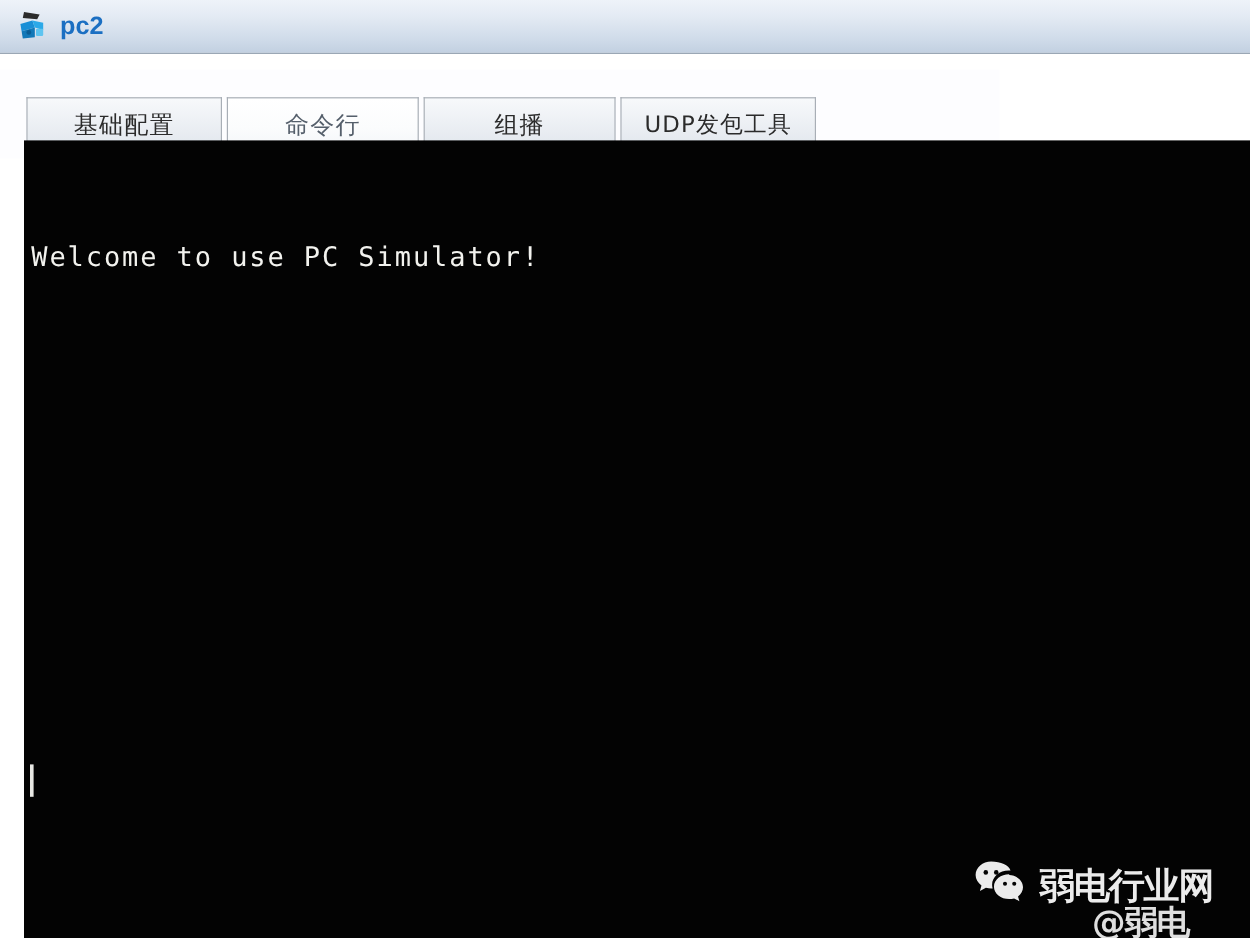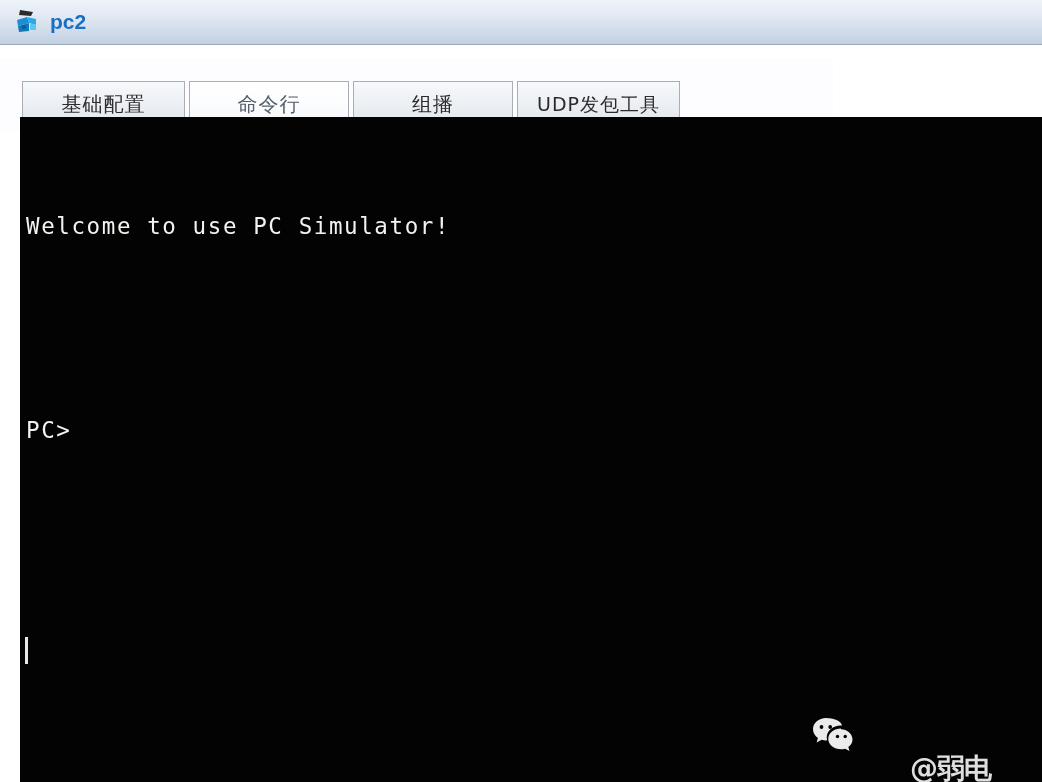--- a/index.html
+++ b/index.html
@@ -86,21 +86,21 @@
   
   #terminal {
     position: absolute;
     left: 20px;
     top: 117px;
     width: 1022px;
     height: 665px;
     background: #030303;
     overflow: hidden;
     box-sizing: border-box;
-    padding: 24px 0 0 6px;
+    padding: 13px 0 0 6px;
   }
   #term-lines {
     font-family: "DejaVu Sans Mono", "Liberation Mono", monospace;
     font-size: 22.5px;
     letter-spacing: 1.6px;
     color: #f2f2ee;
     white-space: pre;
     line-height: 34px;
   }
   .tline { height: 34px; }
@@ -170,21 +170,20 @@
 </div>
 
 <div id="tabstrip">
   <div class="tab t0">基础配置</div><div class="tab t1 active">命令行</div><div class="tab t2">组播</div><div class="tab t3">UDP发包工具</div>
 </div>
 
 <div id="terminal">
   <div id="term-lines">
     <div class="tline">Welcome to use PC Simulator!</div>
     <div class="tline blank"></div>
-    <div class="tline">PC&gt;</div>
     <div class="tline blank"></div>
     <div class="tline blank"></div>
     
     
     
     
     
     
     
     
@@ -201,15 +200,16 @@
         <path d="M14 2 C6.8 2 1 7 1 13.2 c0 3.5 1.9 6.6 4.9 8.7 L4.6 26.4 l5-2.6 c1.4 .4 2.9 .6 4.4 .6 c.4 0 .8 0 1.2 -.05 c-.3 -1 -.45 -2 -.45 -3 C14.75 14.5 21 9.4 28.6 9.4 c.5 0 1 .02 1.5 .07 C28.7 4.9 22 2 14 2 Z"></path>
         <path d="M29 12.6 c-7 0 -12.7 4.6 -12.7 10.3 c0 5.7 5.7 10.3 12.7 10.3 c1.4 0 2.8 -.2 4.1 -.55 l4.4 2.3 l-1.15 -3.9 c2.6 -1.9 4.15 -4.6 4.15 -7.6 c0 -5.7 -5.6 -10.3 -11.5 -10.3 Z"></path>
       </g>
       <circle cx="9.5" cy="11" r="1.9" fill="#050505"></circle>
       <circle cx="18.2" cy="11" r="1.9" fill="#050505"></circle>
       <circle cx="25.5" cy="20.5" r="1.7" fill="#050505"></circle>
       <circle cx="33.2" cy="20.5" r="1.7" fill="#050505"></circle>
     </svg>
   </div>
   <div id="wm-textwrap">
+    <div class="wm-text" id="wm-main">弱电行业网</div>
     <div class="wm-text" id="wm-sub">@弱电</div>
   </div>
 </div>
 
 </body></html>

